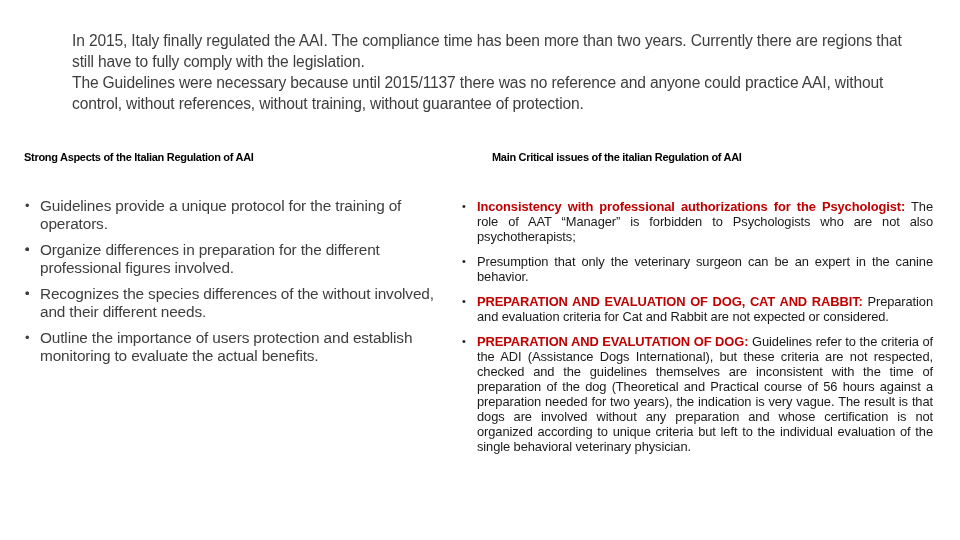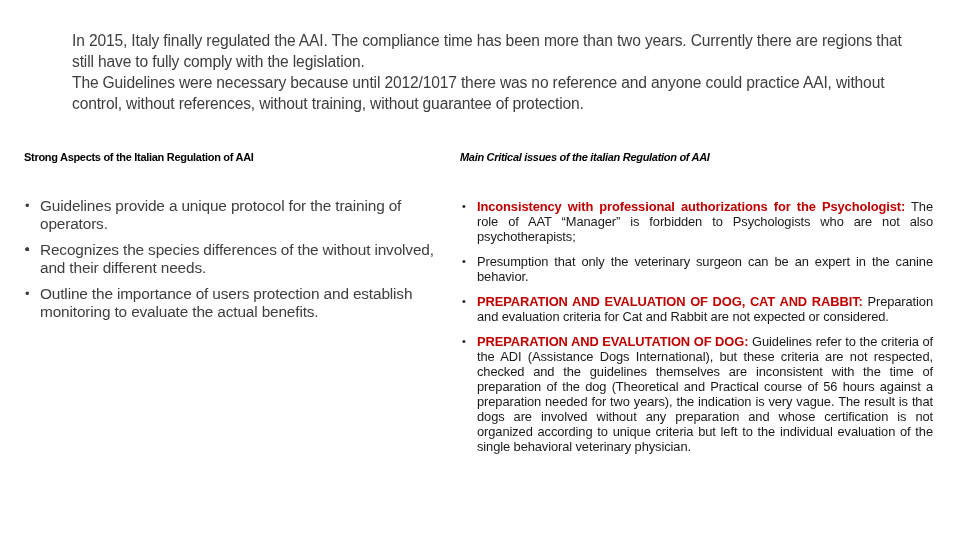--- a/index.html
+++ b/index.html
@@ -30,21 +30,21 @@
   .heading {
     position: absolute;
     top: 151px;
     margin: 0;
     font-size: 11px; font-weight: bold;
     letter-spacing: -0.3px;
     color: #000000;
     white-space: nowrap;
   }
   .heading-left  { left: 24px; }
-  .heading-right { left: 460px; font-style: italic; }
+  .heading-right { left: 492px; }
 
   
   ul.bullets { list-style: none; margin: 0; padding: 0; }
   ul.bullets li { position: relative; }
   .bullet-marker {
     position: absolute;
     top: 0;
   }
 
   
@@ -75,41 +75,42 @@
     font-weight: bold;
   }
 </style>
 </head>
 <body>
 
 <div class="slide">
 
   <div class="intro">
     <p>In 2015, Italy finally regulated the AAI. The compliance time has been more than two years. Currently there are regions that still have to fully comply with the legislation.</p>
-    <p>The Guidelines were necessary because until 2012/1017 there was no reference and anyone could practice AAI, without control, without references, without training, without guarantee of protection.</p>
+    <p>The Guidelines were necessary because until 2015/1137 there was no reference and anyone could practice AAI, without control, without references, without training, without guarantee of protection.</p>
   </div>
 
   <h2 class="heading heading-left">Strong Aspects of the Italian Regulation of AAI</h2>
 
   <h2 class="heading heading-right">Main Critical issues of the italian Regulation of AAI</h2>
 
   <div class="col-left">
     <ul class="bullets">
       <li>
         <span class="bullet-marker">•</span>
         <span>Guidelines provide a unique protocol for the training of operators.</span>
       </li>
       <li>
         <span class="bullet-marker">•</span>
       </li>
       <li>
         <span class="bullet-marker">•</span>
       </li>
       <li>
         <span class="bullet-marker">•</span>
+        <span>Organize differences in preparation for the different professional figures involved.</span>
       </li>
       <li>
         <span class="bullet-marker">•</span>
       </li>
       <li>
         <span class="bullet-marker">•</span>
         <span>Recognizes the species differences of the without involved, and their different needs.</span>
       </li>
       <li>
         <span class="bullet-marker">•</span>

